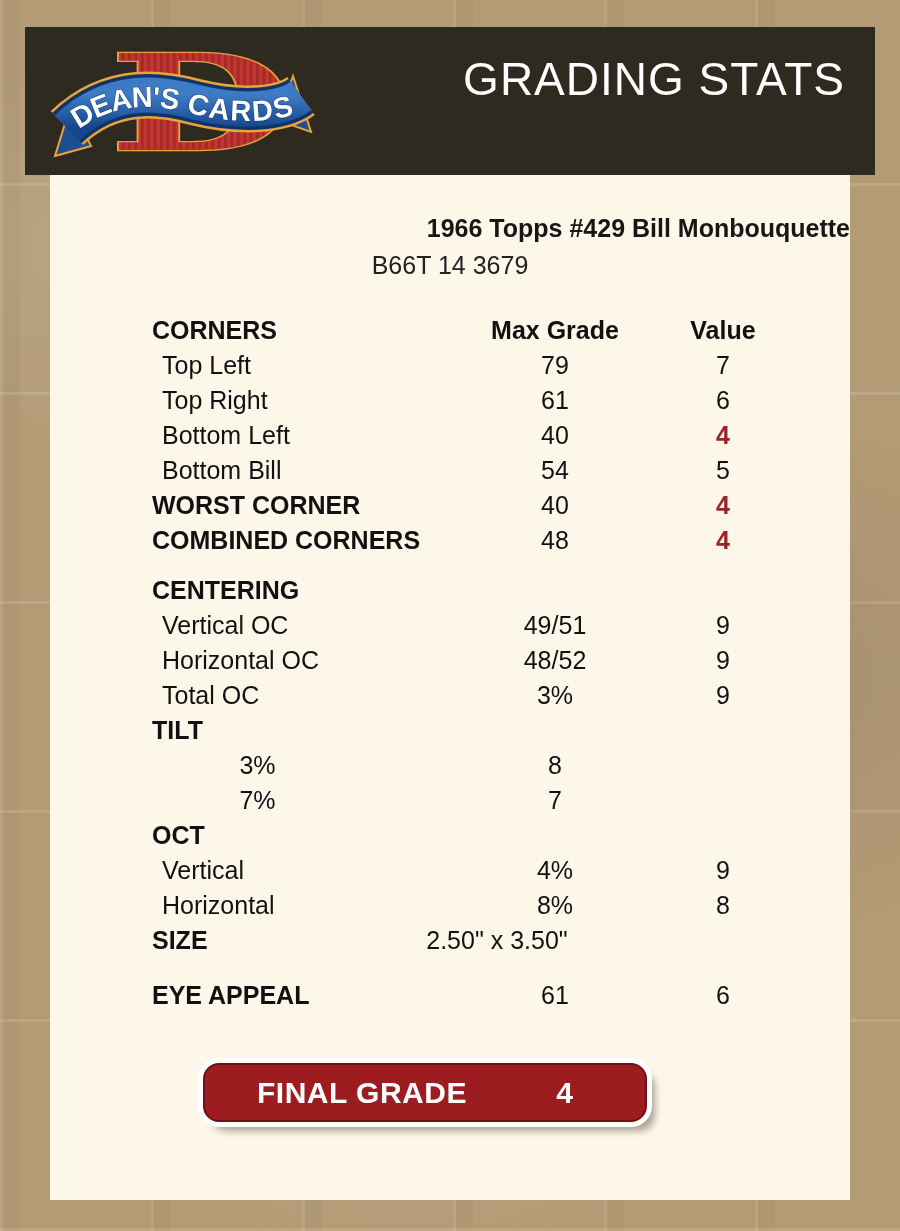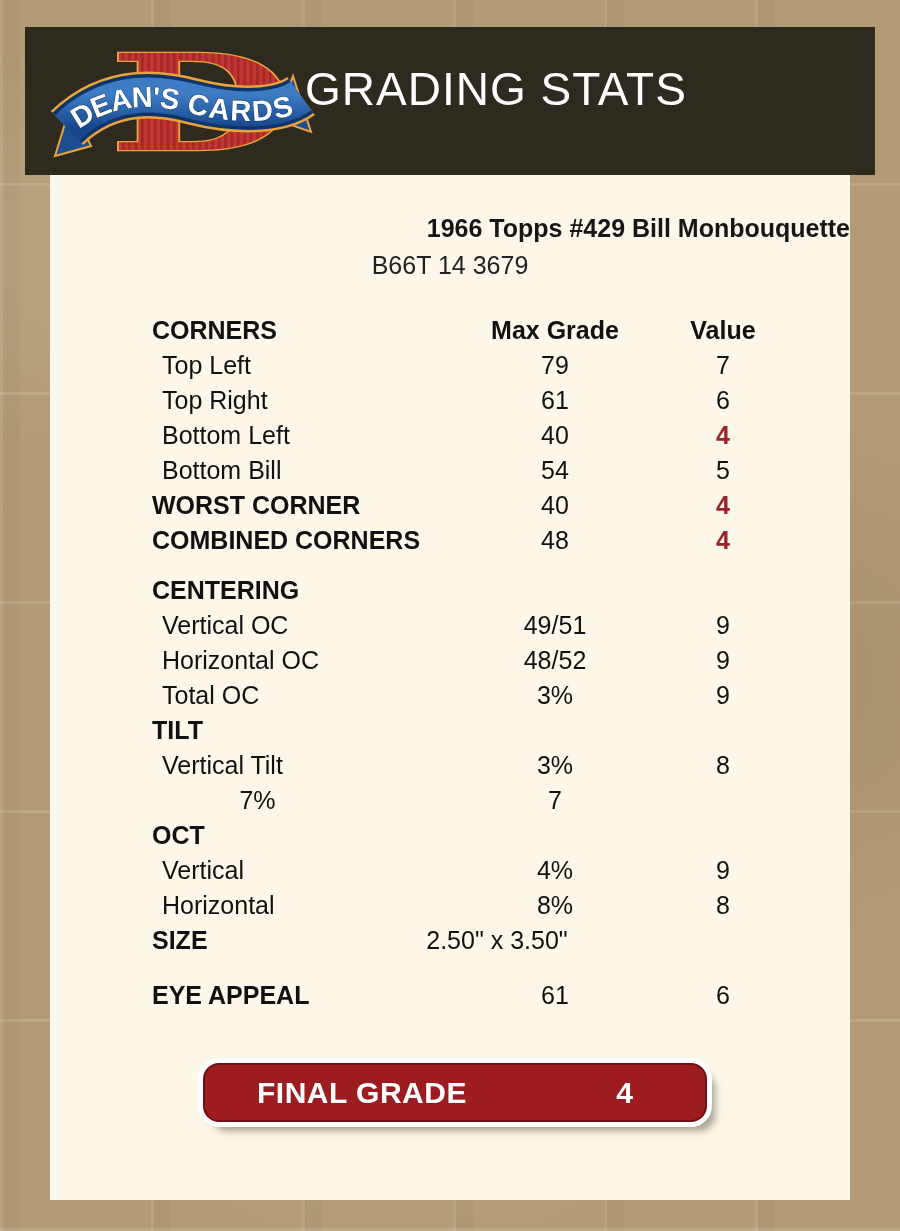--- a/index.html
+++ b/index.html
@@ -28,40 +28,40 @@
       repeating-linear-gradient(90deg, rgba(250,243,224,0.14) 0 3px, rgba(0,0,0,0) 3px 151px),
       repeating-linear-gradient(0deg, rgba(250,243,224,0.14) 0 3px, rgba(0,0,0,0) 3px 209px),
       repeating-linear-gradient(90deg, rgba(80,60,35,0.05) 0 20px, rgba(0,0,0,0) 20px 151px);
   }
   .topbar{
     position:absolute;left:25px;top:27px;width:850px;height:148px;
     background:var(--header-bg);display:flex;align-items:stretch;
   }
   .logo{position:absolute;left:28px;top:7px;width:262px;height:134px;}
   .logo svg{width:100%;height:100%;overflow:visible;}
-  .titles{position:absolute;left:280px;top:18px;width:540px;height:148px;text-align:left;padding-top:16px;}
+  .titles{position:absolute;left:280px;top:8px;width:540px;height:148px;text-align:right;padding-top:16px;}
   .main-title{color:#ffffff;font-size:46px;line-height:56px;letter-spacing:1px;white-space:nowrap;}
   .sub-title{color:#ffffff;font-size:34px;line-height:50px;}
   .panel{
     position:absolute;left:50px;top:175px;width:800px;height:1025px;
     background:var(--panel-bg);padding-top:36px;color:var(--text-black);
   }
   .card-title{font-size:25px;line-height:34px;font-weight:bold;text-align:right;color:#161616;}
   .card-serial{font-size:25px;line-height:40px;text-align:center;color:#222222;}
   .stats{margin-top:28px;}
   .trow{display:grid;grid-template-columns:415px 180px 156px;height:35px;align-items:center;}
   .cell{font-size:25px;line-height:35px;color:var(--text-black);}
   .cell.label{padding-left:102px;white-space:nowrap;}
   .cell.label.ind{padding-left:112px;}
   .cell.value,.cell.max{text-align:center;white-space:nowrap;}
   .cell.value.shift{transform:translateX(-58px);}
   .b{font-weight:bold;}
   .cell.max.red{color:var(--accent-red);font-weight:bold;}
   .final-grade{
-    margin:50px 0 0 153px;width:504px;height:59px;
+    margin:50px 0 0 153px;width:444px;height:59px;
     background:var(--button-red);
     border:2px solid var(--button-border);
     border-radius:16px;
     box-shadow:0 0 0 5px #ffffff, 8px 9px 7px rgba(105,95,78,0.55);
     display:flex;align-items:center;cursor:pointer;
   }
   .fg-label{color:#ffffff;font-size:30px;font-weight:bold;letter-spacing:0.5px;margin-left:52px;}
   .fg-value{color:#ffffff;font-size:30px;font-weight:bold;margin-left:auto;margin-right:72px;}
 </style>
 </head>
@@ -162,21 +162,20 @@
           <div class="cell label ind">Total OC</div>
           <div class="cell value">3%</div>
           <div class="cell max">9</div>
         </div>
         <div class="trow">
           <div class="cell label b">TILT</div>
           <div class="cell value"></div>
           <div class="cell max"></div>
         </div>
         <div class="trow">
-          <div class="cell label ind">Vertical Tilt</div>
           <div class="cell value">3%</div>
           <div class="cell max">8</div>
         </div>
         <div class="trow">
           <div class="cell value">7%</div>
           <div class="cell max">7</div>
         </div>
         <div class="trow">
           <div class="cell label b">OCT</div>
           <div class="cell value"></div>

